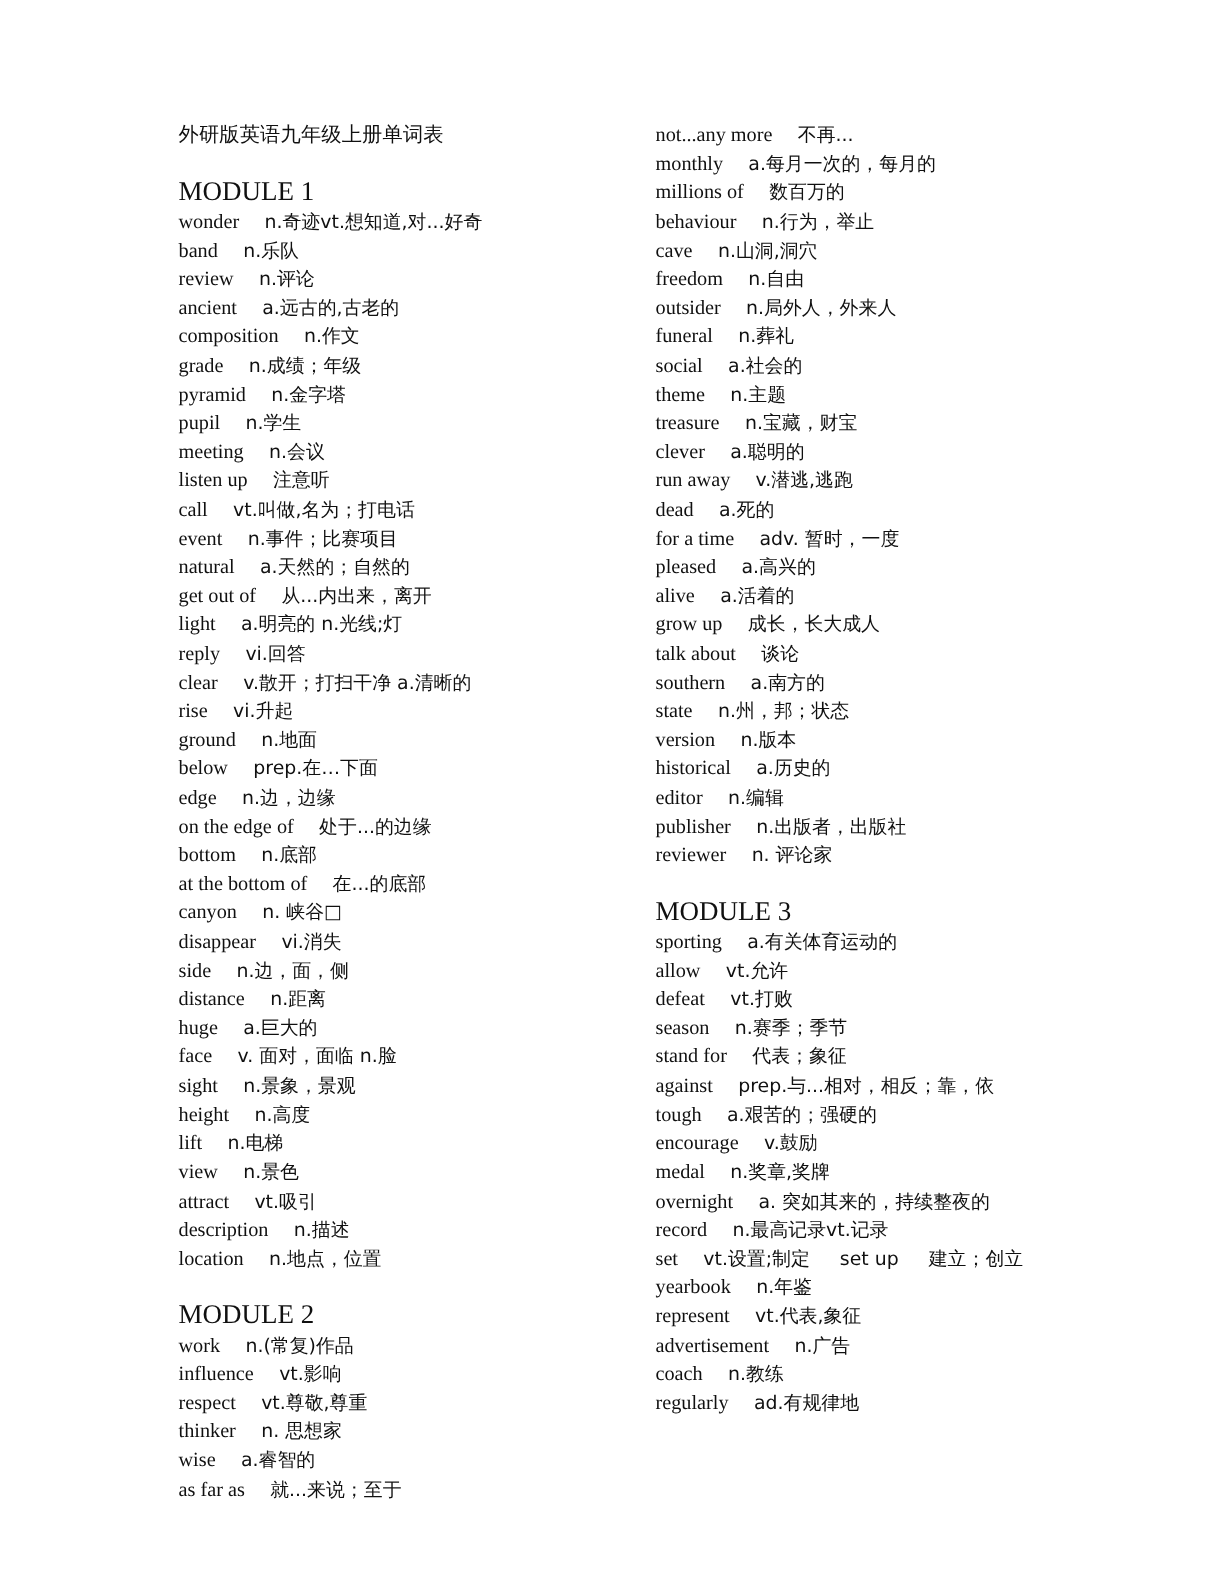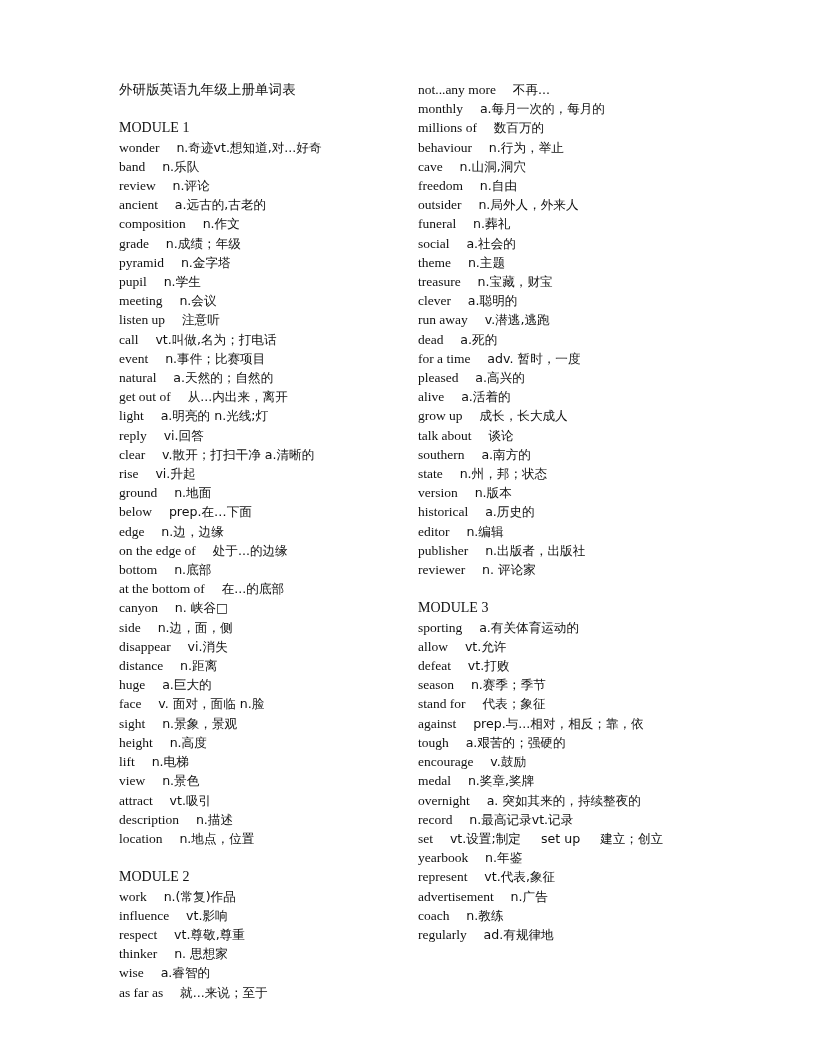--- a/index.html
+++ b/index.html
@@ -26,29 +26,30 @@
     flex-direction: row;
     align-items: flex-start;
   }
   .col {
     width: 299px;
     flex: 0 0 299px;
   }
   .col-right {
     width: 300px;
     flex: 0 0 300px;
+    margin-left: 19px;
   }
   .doc-title {
     font-size: 13.5px;
     line-height: 19.2px;
     white-space: pre;
     letter-spacing: 0.1px;
   }
   .module-head {
-    font-size: 14px;
+    font-size: 18px;
     line-height: 19.2px;
     white-space: pre;
   }
   .entry {
     font-size: 13.5px;
     line-height: 19.2px;
     white-space: pre;
   }
   .spacer {
     height: 19.2px;
@@ -93,22 +94,22 @@
         <div class="entry"><span class="term">reply</span><span class="gap">     </span><span class="def">vi.回答</span></div>
         <div class="entry"><span class="term">clear</span><span class="gap">     </span><span class="def">v.散开；打扫干净 a.清晰的</span></div>
         <div class="entry"><span class="term">rise</span><span class="gap">     </span><span class="def">vi.升起</span></div>
         <div class="entry"><span class="term">ground</span><span class="gap">     </span><span class="def">n.地面</span></div>
         <div class="entry"><span class="term">below</span><span class="gap">     </span><span class="def">prep.在…下面</span></div>
         <div class="entry"><span class="term">edge</span><span class="gap">     </span><span class="def">n.边，边缘</span></div>
         <div class="entry"><span class="term">on the edge of</span><span class="gap">     </span><span class="def">处于...的边缘</span></div>
         <div class="entry"><span class="term">bottom</span><span class="gap">     </span><span class="def">n.底部</span></div>
         <div class="entry"><span class="term">at the bottom of</span><span class="gap">     </span><span class="def">在...的底部</span></div>
         <div class="entry"><span class="term">canyon</span><span class="gap">     </span><span class="def">n. 峡谷□</span></div>
+        <div class="entry"><span class="term">disappear</span><span class="gap">     </span><span class="def">vi.消失</span></div>
         <div class="entry"><span class="term">side</span><span class="gap">     </span><span class="def">n.边，面，侧</span></div>
-        <div class="entry"><span class="term">disappear</span><span class="gap">     </span><span class="def">vi.消失</span></div>
         <div class="entry"><span class="term">distance</span><span class="gap">     </span><span class="def">n.距离</span></div>
         <div class="entry"><span class="term">huge</span><span class="gap">     </span><span class="def">a.巨大的</span></div>
         <div class="entry"><span class="term">face</span><span class="gap">     </span><span class="def">v. 面对，面临 n.脸</span></div>
         <div class="entry"><span class="term">sight</span><span class="gap">     </span><span class="def">n.景象，景观</span></div>
         <div class="entry"><span class="term">height</span><span class="gap">     </span><span class="def">n.高度</span></div>
         <div class="entry"><span class="term">lift</span><span class="gap">     </span><span class="def">n.电梯</span></div>
         <div class="entry"><span class="term">view</span><span class="gap">     </span><span class="def">n.景色</span></div>
         <div class="entry"><span class="term">attract</span><span class="gap">     </span><span class="def">vt.吸引</span></div>
         <div class="entry"><span class="term">description</span><span class="gap">     </span><span class="def">n.描述</span></div>
         <div class="entry"><span class="term">location</span><span class="gap">     </span><span class="def">n.地点，位置</span></div>

